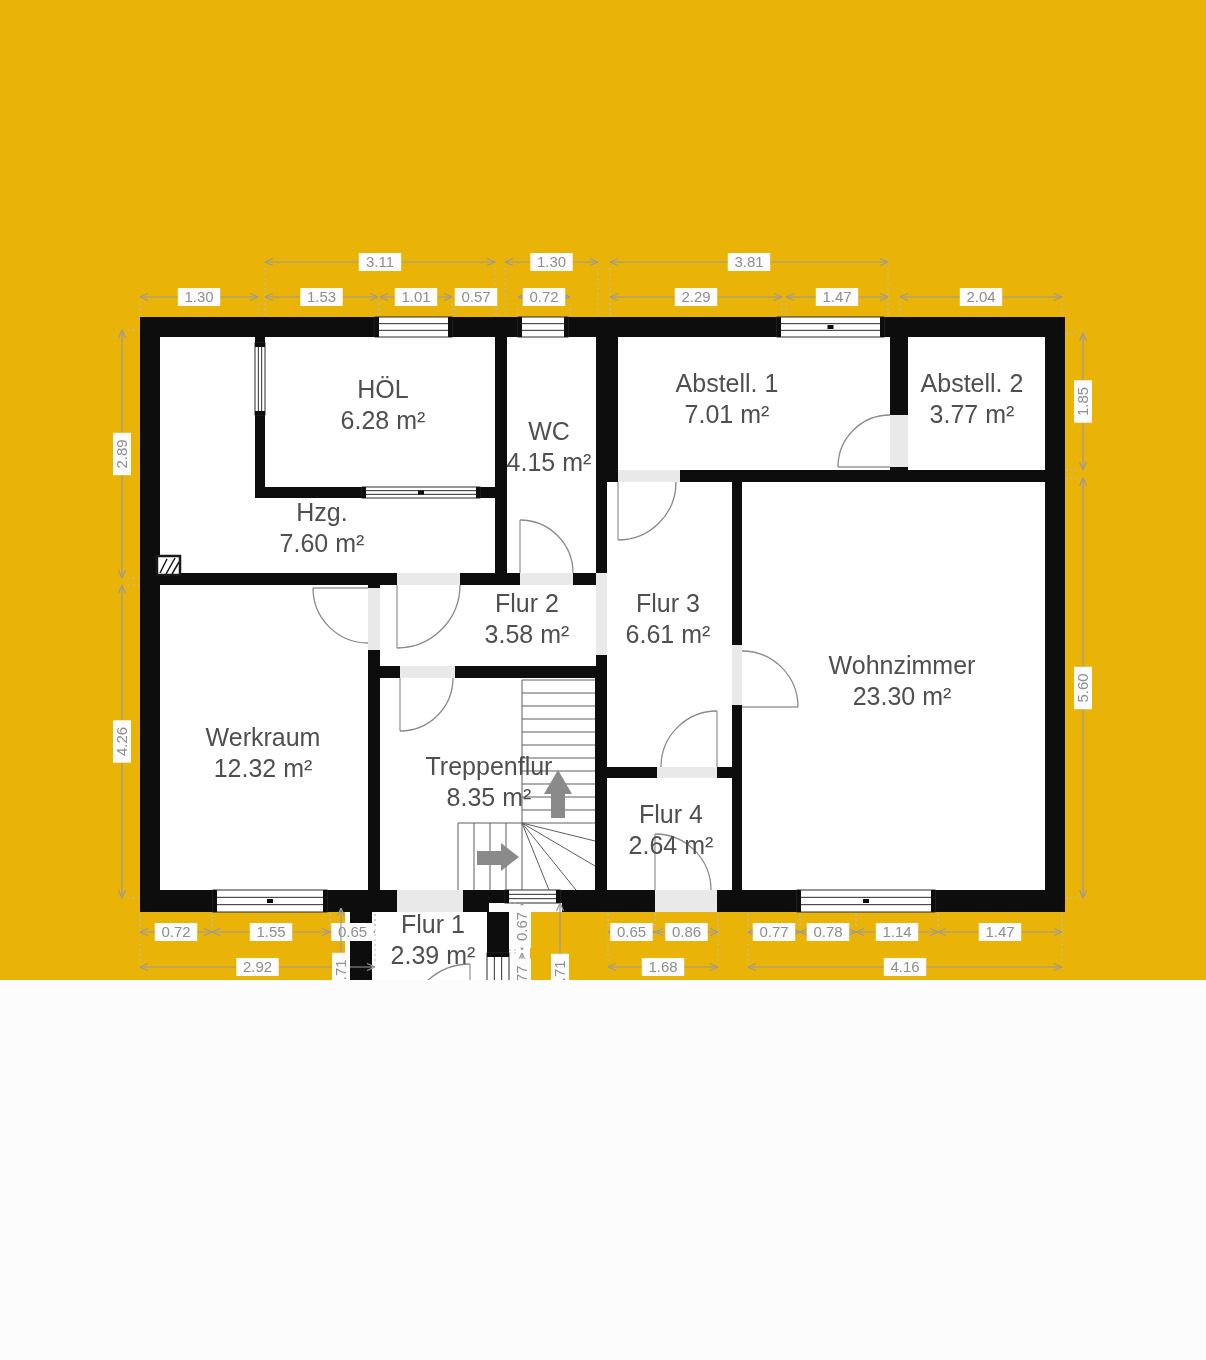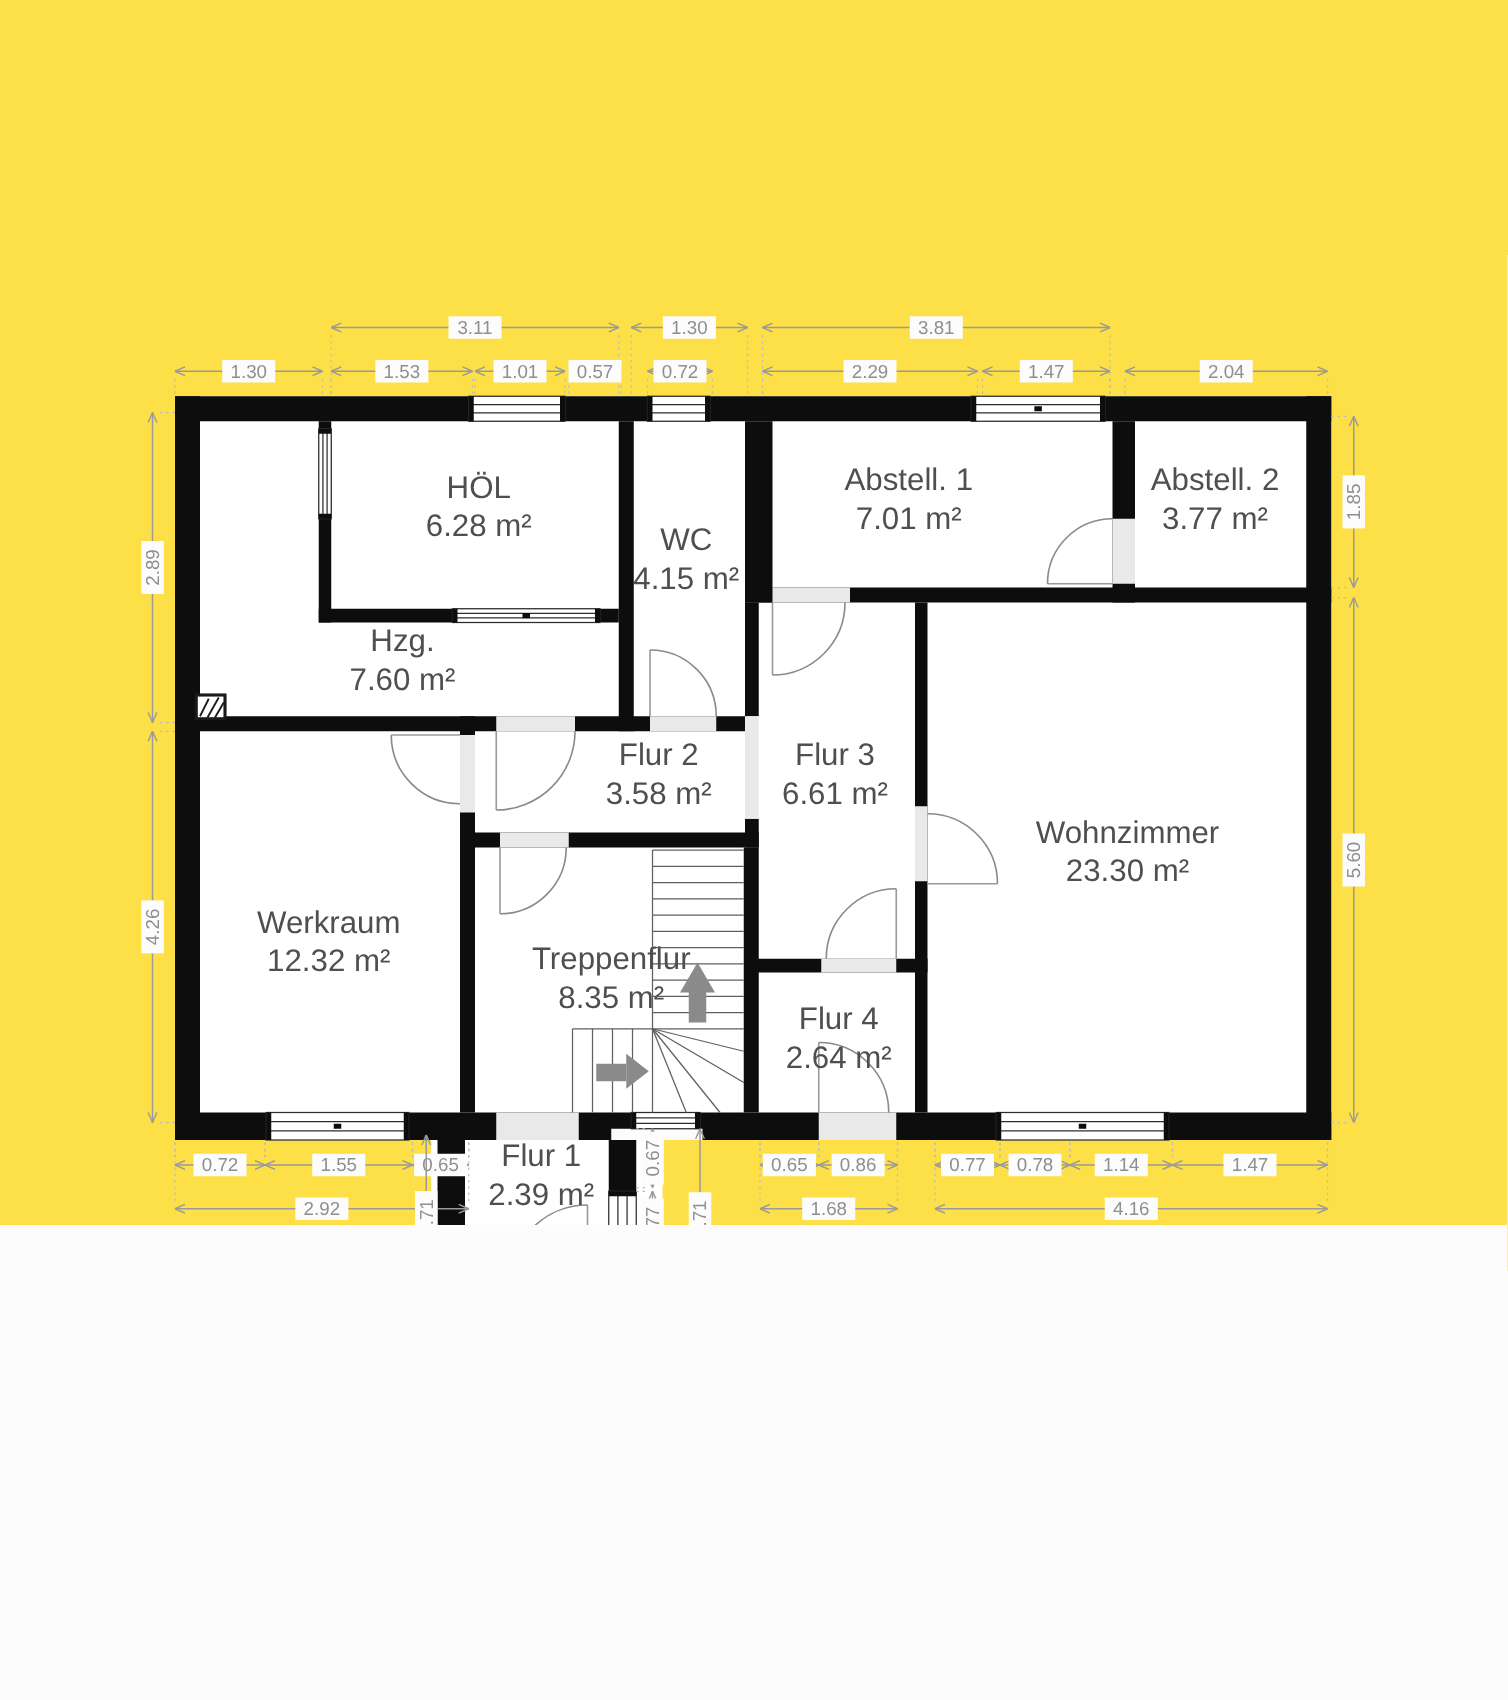--- a/index.html
+++ b/index.html
@@ -1,17 +1,17 @@
 <!DOCTYPE html>
 <html><head>
 <meta charset="utf-8">
 <style>
   html,body{margin:0;padding:0;background:#fcfcfc;}
   body{font-family:"Liberation Sans", sans-serif;}
-  #stage{width:1206px;height:980px;position:relative;margin:0 auto;background:#fde047;}
+  #stage{width:1206px;height:980px;position:relative;margin:0 auto;background:#eab308;}
   svg{display:block;}
   text{font-family:"Liberation Sans", sans-serif;}
 </style>
 </head>
 <body>
 
 <div id="stage">
     <svg viewBox="0 0 1206 1360" width="1206" height="1360">
       <g>
         <rect x="140" y="317" width="925" height="595" fill="#ffffff"></rect>

